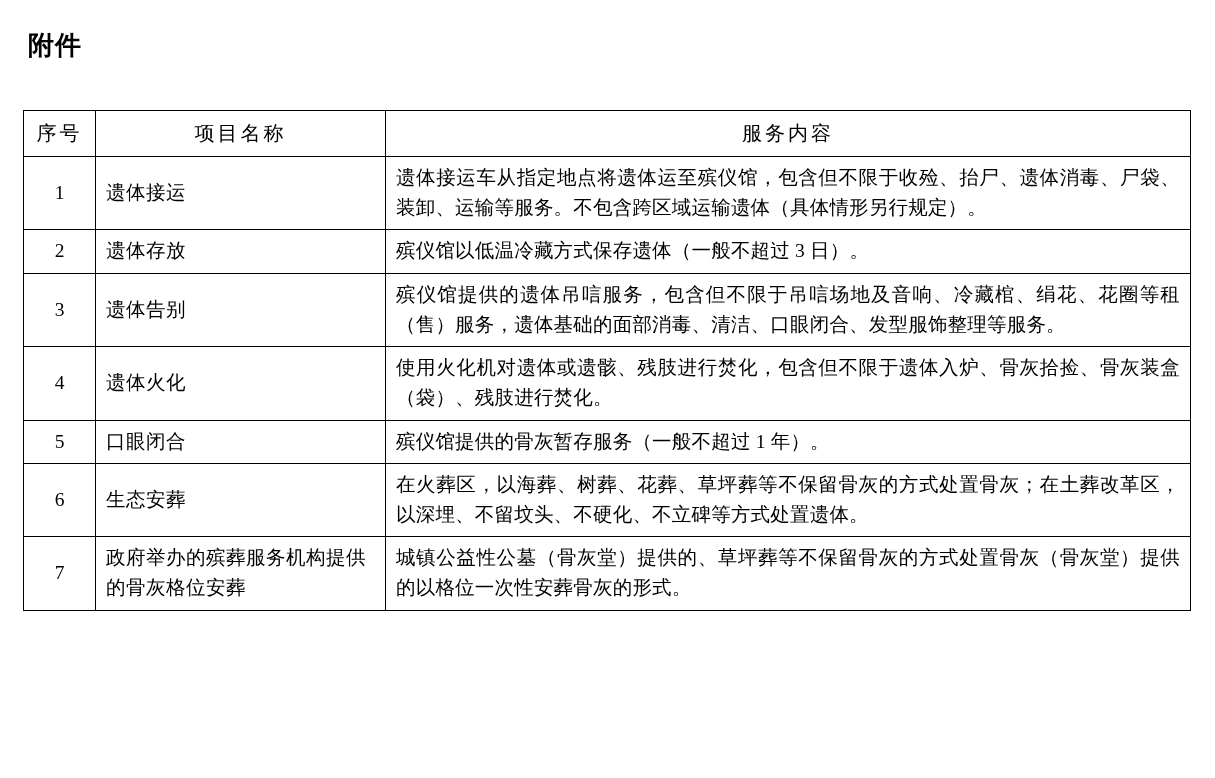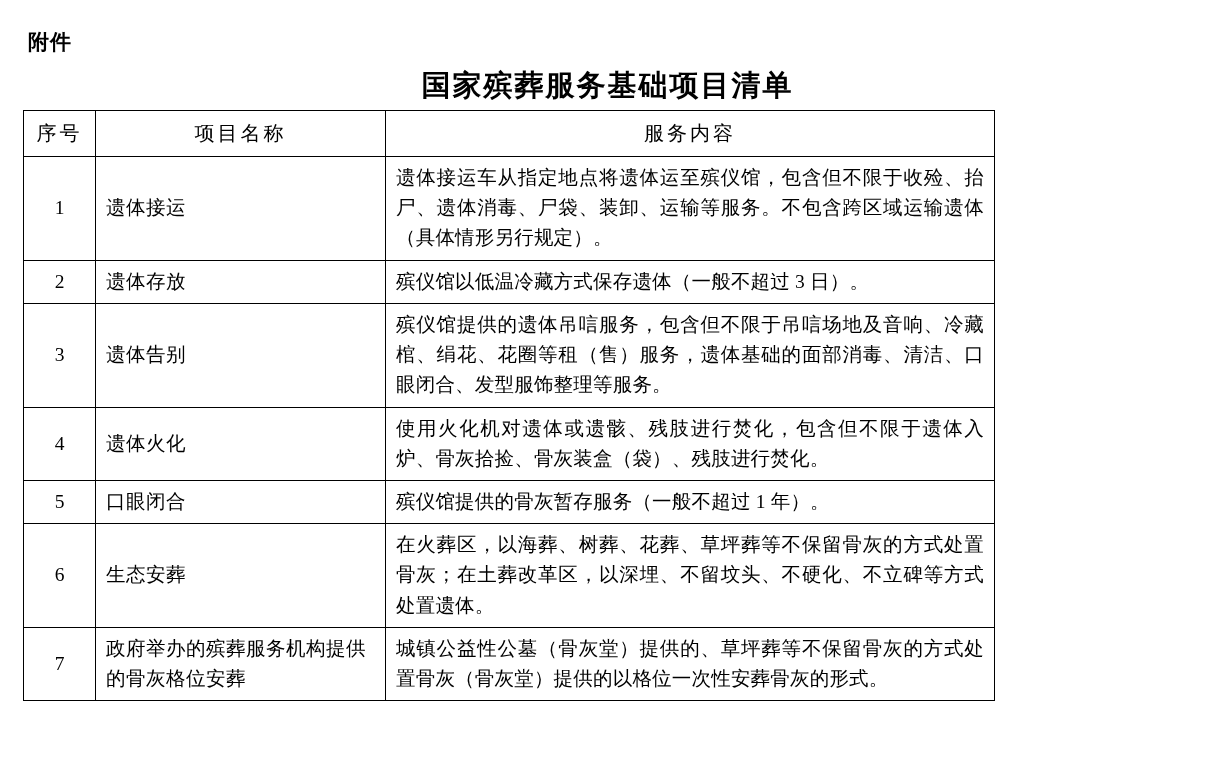--- a/index.html
+++ b/index.html
@@ -20,39 +20,39 @@
     height: 778px;
     box-sizing: border-box;
     padding: 0;
   }
   .attachment-label {
     position: absolute;
     left: 28px;
     top: 28px;
     font-family: "Liberation Sans", "DejaVu Sans", sans-serif;
     font-weight: bold;
-    font-size: 21px;
+    font-size: 26px;
     letter-spacing: 1px;
   }
   .doc-title {
     position: absolute;
     left: 0;
     right: 0;
     top: 66px;
     text-align: center;
     font-family: "Liberation Serif", "DejaVu Serif", serif;
     font-weight: bold;
     font-size: 29px;
     letter-spacing: 2px;
   }
   table.listing {
     position: absolute;
     left: 23px;
     top: 110px;
-    width: 972px;
+    width: 1168px;
     border-collapse: collapse;
     table-layout: fixed;
   }
   table.listing td, table.listing th {
     border: 1px solid #000000;
     padding: 6px 10px;
     vertical-align: middle;
     font-size: 19.5px;
     line-height: 1.55;
     font-family: "Liberation Serif", "DejaVu Serif", serif;
@@ -97,21 +97,20 @@
     font-family: "Liberation Serif", "DejaVu Serif", serif;
   }
 </style>
 </head>
 <body>
 
 <div class="page">
 
   <div class="attachment-label">附件</div>
 
-  <div class="doc-title">国家殡葬服务基础项目清单</div>
 
   <table class="listing">
     <colgroup>
       <col class="col-no">
       <col class="col-name">
       <col class="col-desc">
     </colgroup>
     <thead>
       <tr>
         <th>序号</th>

